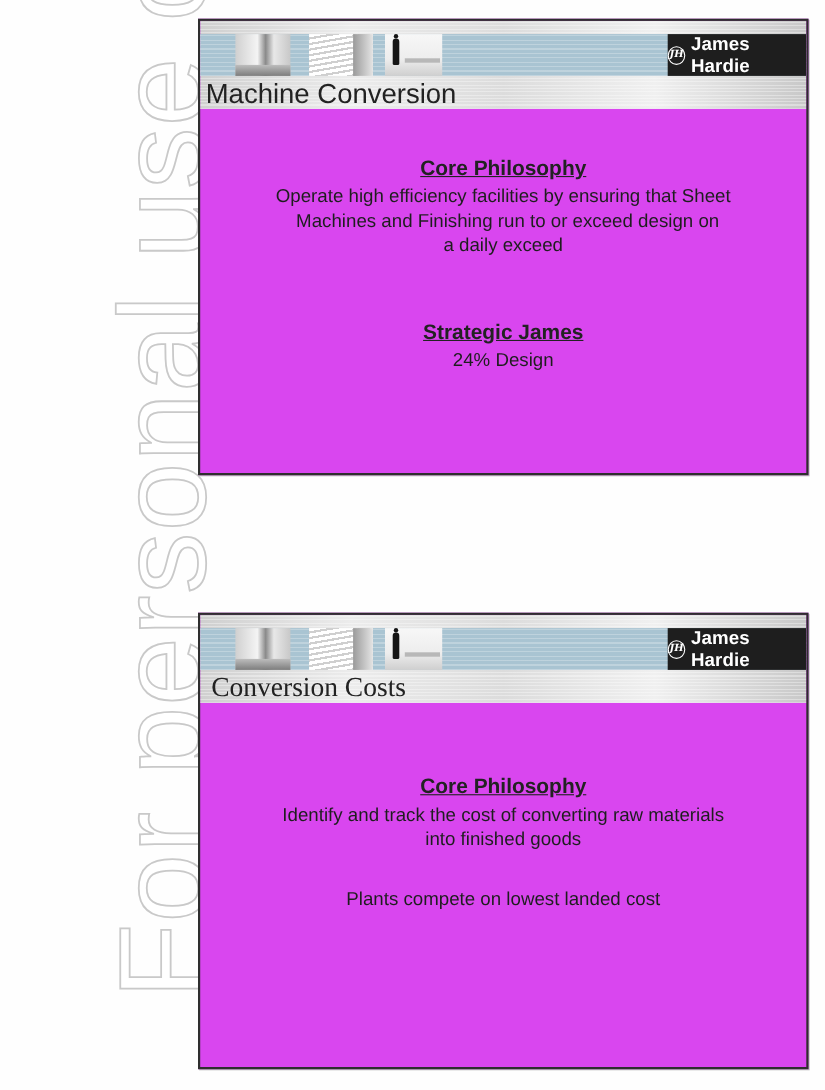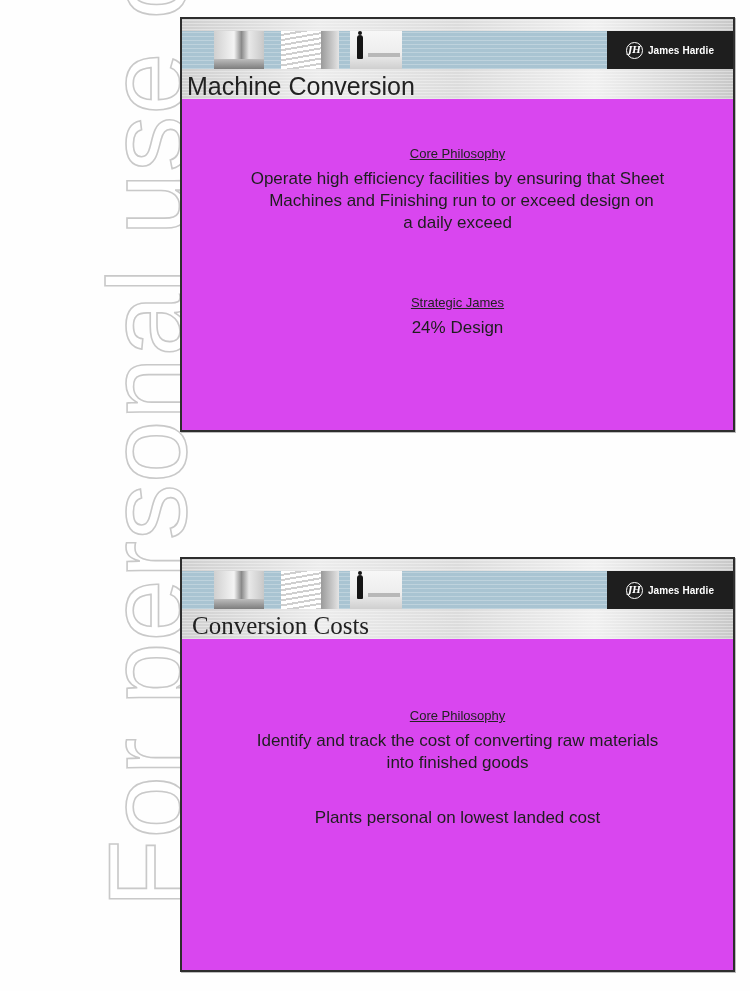--- a/index.html
+++ b/index.html
@@ -88,35 +88,35 @@
       background: #1e1e1e;
       display: flex; align-items: center; justify-content: center; gap: 5px;
     }
     .logo-mark {
       width: 17px; height: 17px; border: 1.5px solid #ffffff; border-radius: 50%;
       color: #ffffff; font-size: 9px; font-weight: bold; font-style: italic;
       display: flex; align-items: center; justify-content: center; box-sizing: border-box;
       font-family: "DejaVu Serif", serif;
     }
     .logo-text {
-      color: #ffffff; font-weight: bold; font-size: 10px; letter-spacing: 0.1px;
+      color: #ffffff; font-weight: bold; font-size: 17px; letter-spacing: 0.1px;
     }
     .slide-title {
       position: absolute; left: 5px; top: 53px;
       font-size: 25px; color: #222222; line-height: 28px;
       white-space: nowrap;
     }
     .s2 .slide-title { left: 10px; font-family: Liberation Serif, serif; }
 
     .body {
       position: absolute; left: 0; right: 0; text-align: center;
       font-size: 17px; line-height: 22px; color: #1e1e1e;
     }
     .heading {
-      font-weight: normal; text-decoration: underline; font-size: 13px;
+      font-weight: bold; text-decoration: underline; font-size: 19px;
       color: #222222;
     }
     .para { display: block; }
     .s1 .b1 { top: 124px; }
     .s1 .b2 { top: 273px; }
     .s2 .b1 { top: 146px; }
     .s2 .b2 { top: 248px; }
   </style>
 </head>
 <body>
@@ -164,15 +164,15 @@
       <span class="logo-text">James Hardie</span>
     </div>
     <div class="slide-title">Conversion Costs</div>
   </div>
   <div class="body b1">
     <span class="para heading">Core Philosophy</span>
     <span class="para" style="margin-top:3px">Identify and track the cost of converting raw materials</span>
     <span class="para">into finished goods</span>
   </div>
   <div class="body b2">
-    <span class="para">Plants personal on lowest landed cost</span>
+    <span class="para">Plants compete on lowest landed cost</span>
   </div>
 </div>
 
 </body></html>

